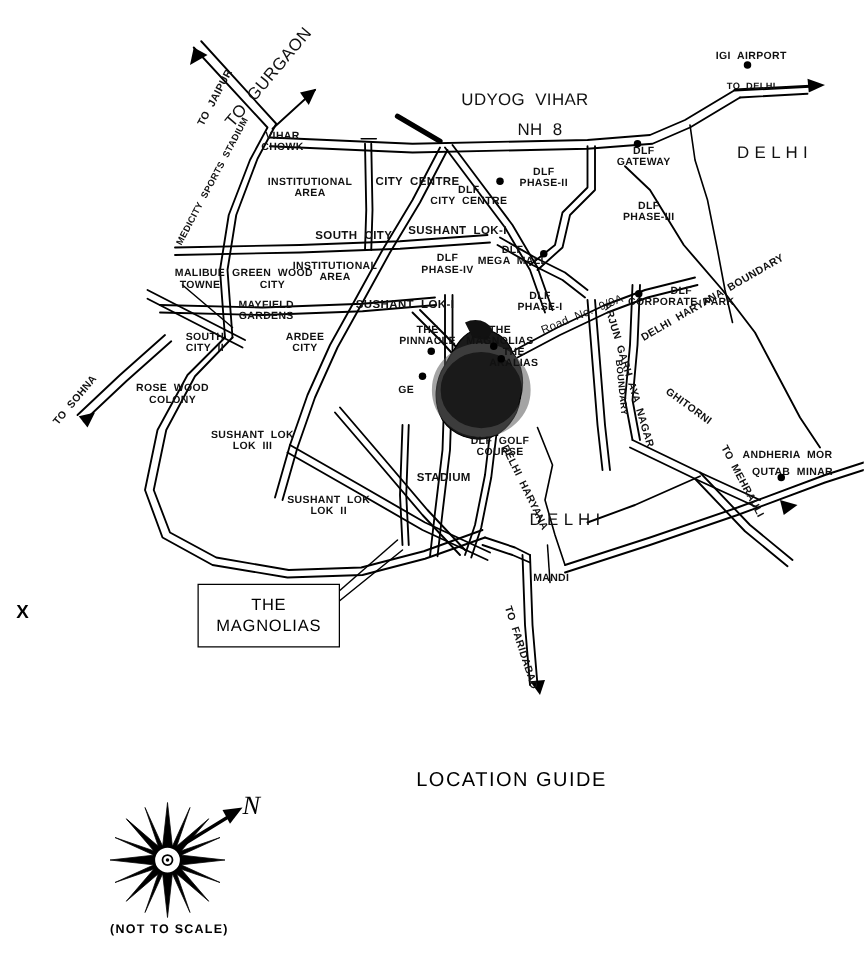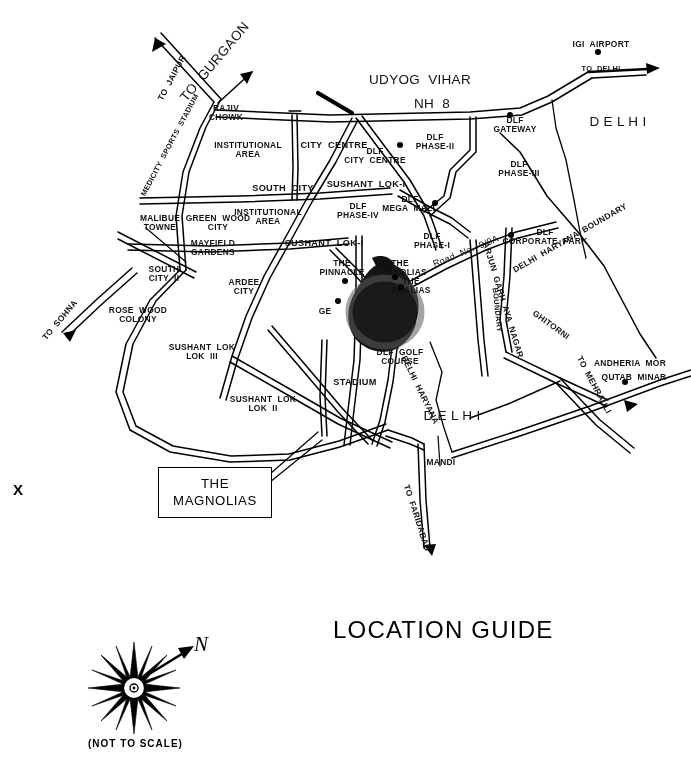--- a/index.html
+++ b/index.html
@@ -10,21 +10,21 @@
 
   .lbl{position:absolute;font-family:"Liberation Sans",sans-serif;
        color:#111;letter-spacing:.3px;white-space:pre;line-height:1.05;
        font-weight:700;}
   .sz7{font-size:7.4px;}
   .sz8{font-size:8.4px;}
   .sz9{font-size:9.2px;}
   .sz13{font-size:13.5px;}
   .ctr{text-align:center;transform:translateX(-50%);}
 
-  #title{position:absolute;left:333px;top:616px;font-size:24px;
+  #title{position:absolute;left:333px;top:616px;font-size:16px;
          font-weight:400;letter-spacing:1.2px;font-family:"Liberation Sans",sans-serif;}
   #notscale{position:absolute;left:88px;top:738px;font-size:10px;
             font-weight:700;letter-spacing:1px;}
   #north-letter{position:absolute;left:194px;top:632px;font-size:21px;
             font-family:"Liberation Serif",serif;font-style:italic;font-weight:400;}
   #mag-box{position:absolute;left:158px;top:467px;width:112px;height:49px;
            border:1.6px solid #000;background:#fff;display:flex;flex-direction:column;
            align-items:center;justify-content:center;}
   #mag-box div{font-size:13.2px;font-weight:400;letter-spacing:.6px;
            font-family:"Liberation Sans",sans-serif;line-height:1.25;}
@@ -226,37 +226,37 @@
       <div class="lbl ctr sz8" style="left: 213px; top: 239px;">MAYFIELD
 GARDENS</div>
       <div class="lbl ctr sz8" style="left: 342px; top: 259px;">THE
 PINNACLE</div>
       <div class="lbl ctr sz8" style="left: 400px; top: 259px;">THE
 MAGNOLIAS</div>
       <div class="lbl ctr sz8" style="left: 411px; top: 277px;">THE
 ARALIAS</div>
       <div class="lbl ctr sz8" style="left: 164px; top: 265px;">SOUTH
 CITY  II</div>
-      <div class="lbl ctr sz8" style="left: 244px; top: 265px; margin-top: 13px;">ARDEE
+      <div class="lbl ctr sz8" style="left: 244px; top: 265px;">ARDEE
 CITY</div>
       <div class="lbl ctr sz8" style="left: 325px; top: 307px;">GE</div>
       <div class="lbl ctr sz8" style="left: 400px; top: 312px; margin-top: 36px;">DLF  GOLF
 COURSE</div>
       <div class="lbl ctr sz8" style="left: 138px; top: 306px;">ROSE  WOOD
 COLONY</div>
       <div class="lbl ctr sz8" style="left: 202px; top: 343px;">SUSHANT  LOK
 LOK  III</div>
       <div class="lbl ctr sz9" style="left: 355px; top: 378px;">STADIUM</div>
       <div class="lbl ctr sz8" style="left: 263px; top: 395px;">SUSHANT  LOK
 LOK  II</div>
       <div class="lbl ctr sz8" style="left: 441px; top: 458px;">MANDI</div>
       <div class="lbl ctr sz8" style="left: 630px; top: 359px;">ANDHERIA  MOR</div>
       <div class="lbl ctr sz8" style="left: 634px; top: 373px;">QUTAB  MINAR</div>
       <div class="lbl ctr sz8" style="left: 601px; top: 40px; text-align: right;">IGI  AIRPORT</div>
-      <div class="lbl ctr sz8" style="left: 226px; top: 104px;">RAJIV
+      <div class="lbl ctr sz8" style="left: 226px; top: 104px;">VIHAR
 CHOWK</div>
     </div>
 
   <div id="road-labels">
       <div class="lbl sz13" style="left: 215px; top: 62px; transform-origin: 50% 50%; transform: translate(-50%, -50%) rotate(-50deg); font-weight: 400;">TO  GURGAON</div>
       <div class="lbl sz8" style="left: 172px; top: 78px; transform-origin: 50% 50%; transform: translate(-50%, -50%) rotate(-62deg);">TO  JAIPUR</div>
       <div class="lbl sz7" style="left: 170px; top: 145px; transform-origin: 50% 50%; transform: translate(-50%, -50%) rotate(-62deg);">MEDICITY  SPORTS  STADIUM</div>
       <div class="lbl sz7" style="left: 601px; top: 69px; transform-origin: 50% 50%; transform: translate(-50%, -50%) rotate(0deg);">TO  DELHI</div>
       <div class="lbl sz8" style="left: 60px; top: 320px; transform-origin: 50% 50%; transform: translate(-50%, -50%) rotate(-50deg);">TO  SOHNA</div>
       <div class="lbl sz9" style="left: 466px; top: 252px; transform-origin: 50% 50%; transform: translate(-50%, -50%) rotate(-22deg); font-weight: 400;">Road  No.  9/9A</div>

